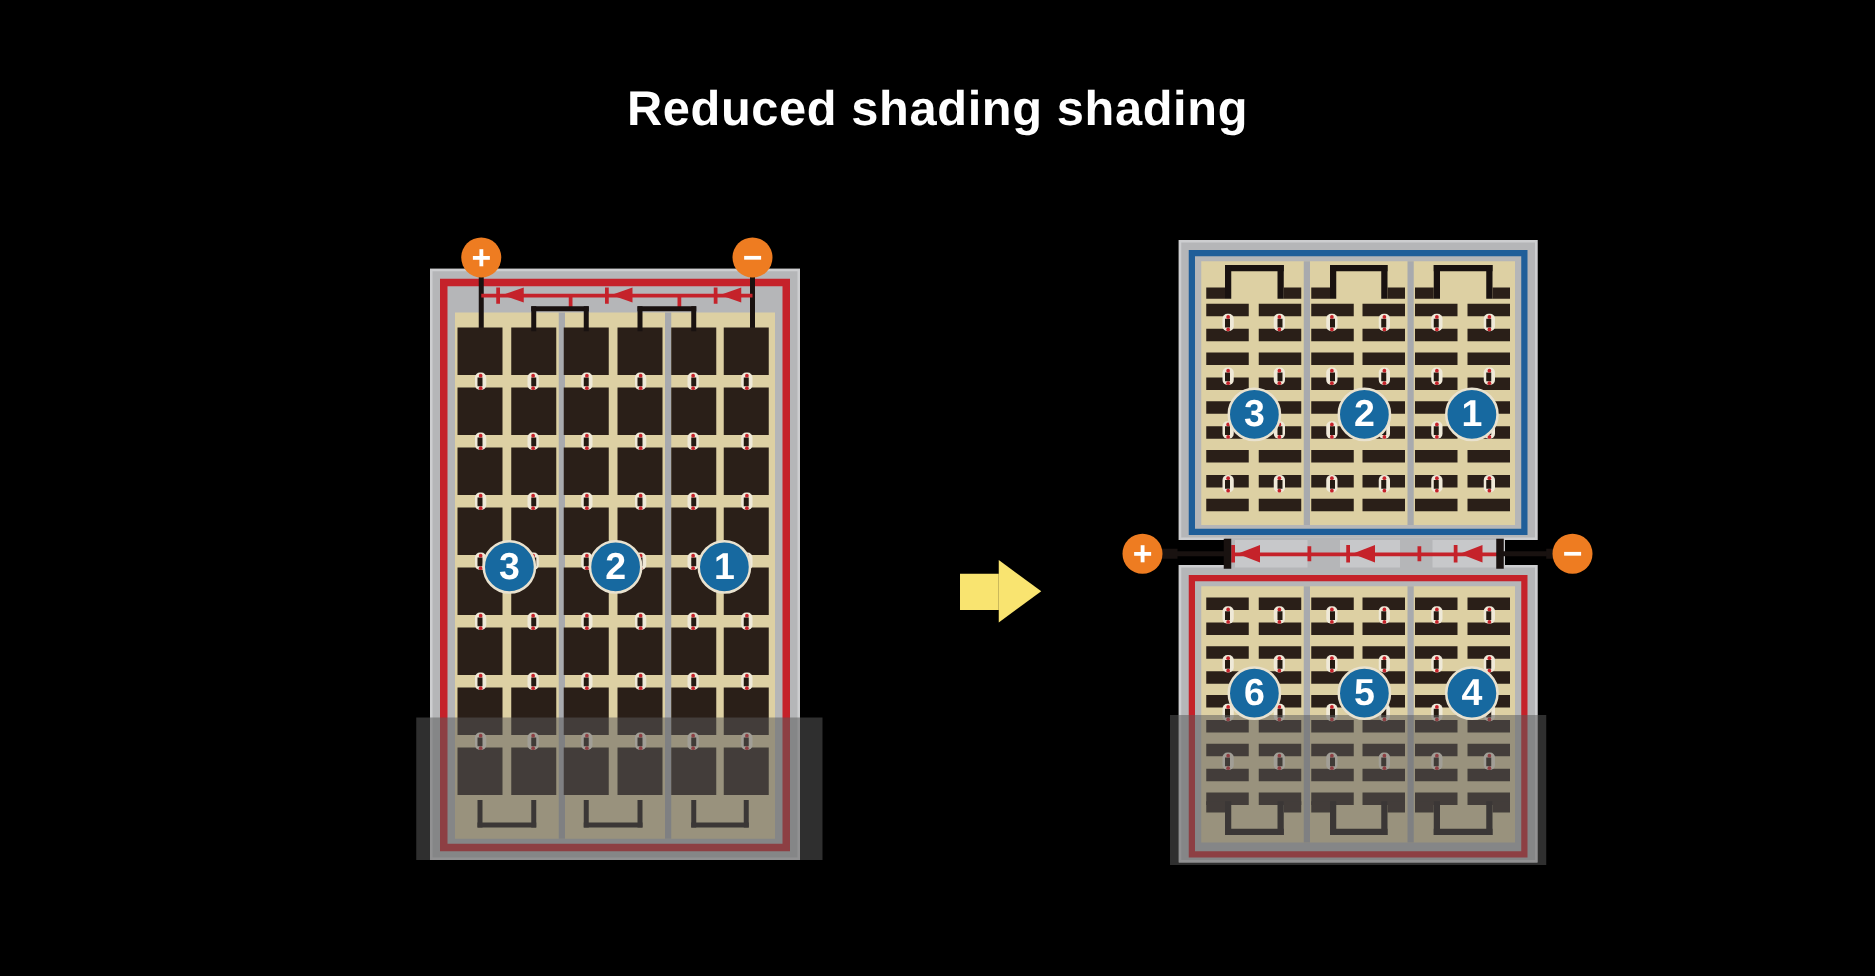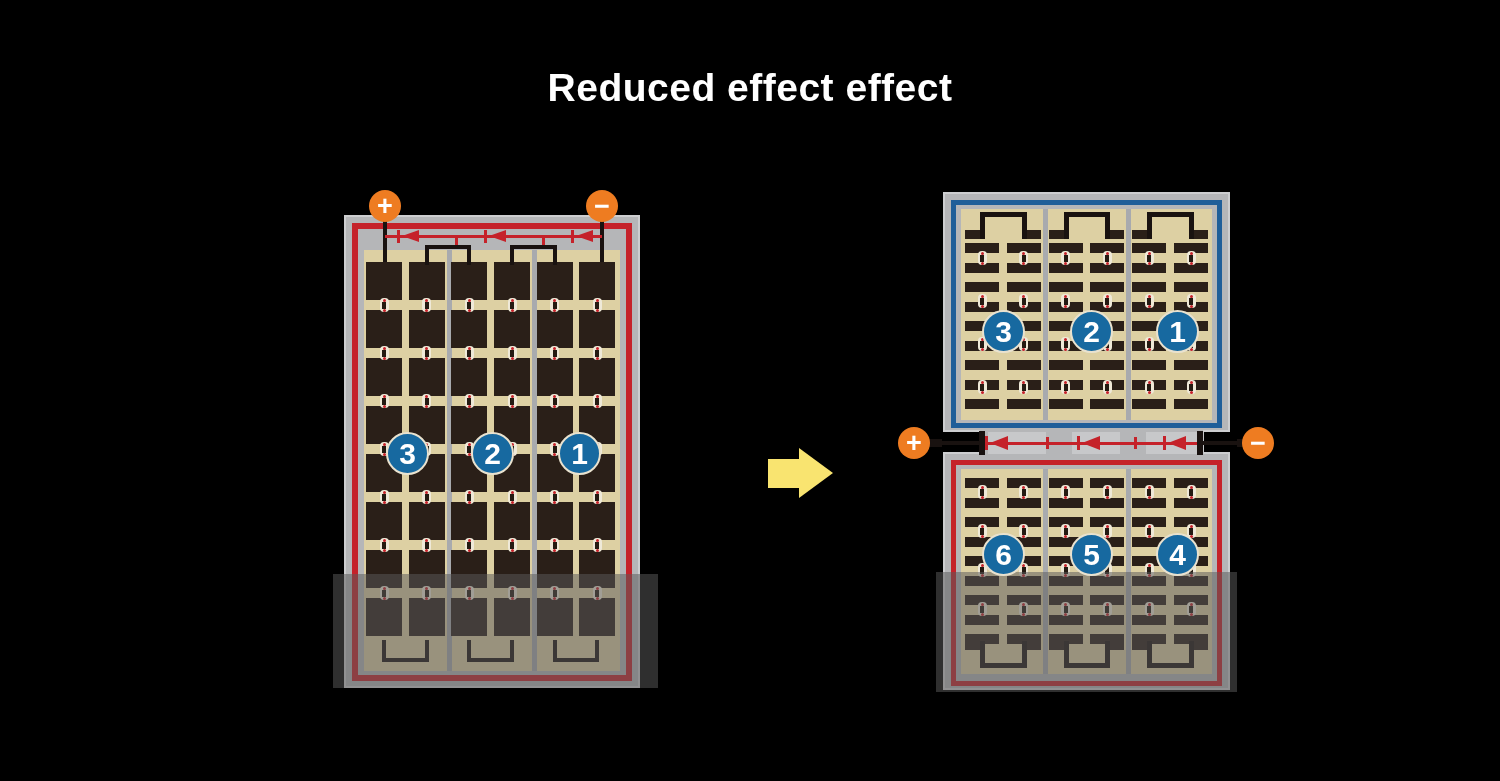--- a/index.html
+++ b/index.html
@@ -33,21 +33,21 @@
   .shade{background:var(--shade);z-index:10;}
   .arrow-body{background:var(--arrow);}
   .arrow-head{width:0;height:0;border-top:25px solid transparent;border-bottom:25px solid transparent;
               border-left:34px solid var(--arrow);}
 </style>
 </head>
 <body>
 
 <div class="canvas" id="cv">
 
-  <div class="title">Reduced effect effect</div>
+  <div class="title">Reduced shading shading</div>
 
   <div class="abs frame" style="left:344px;top:215px;width:296px;height:473px;"></div>
   <div class="abs redborder" style="left:352px;top:223px;width:280px;height:458px;"></div>
   <div class="abs tan" style="left:364px;top:250px;width:256px;height:421px;"></div>
   <div class="abs divider" style="left:447px;top:250px;width:5px;height:421px;"></div>
   <div class="abs divider" style="left:532px;top:250px;width:5px;height:421px;"></div>
   <div class="abs wire" style="left:383px;top:220px;width:4px;height:47px;"></div>
   <div class="abs wire" style="left:600px;top:220px;width:4px;height:47px;"></div>
   <div class="abs terminal" style="left:369px;top:190px;">
       <span>+</span>

